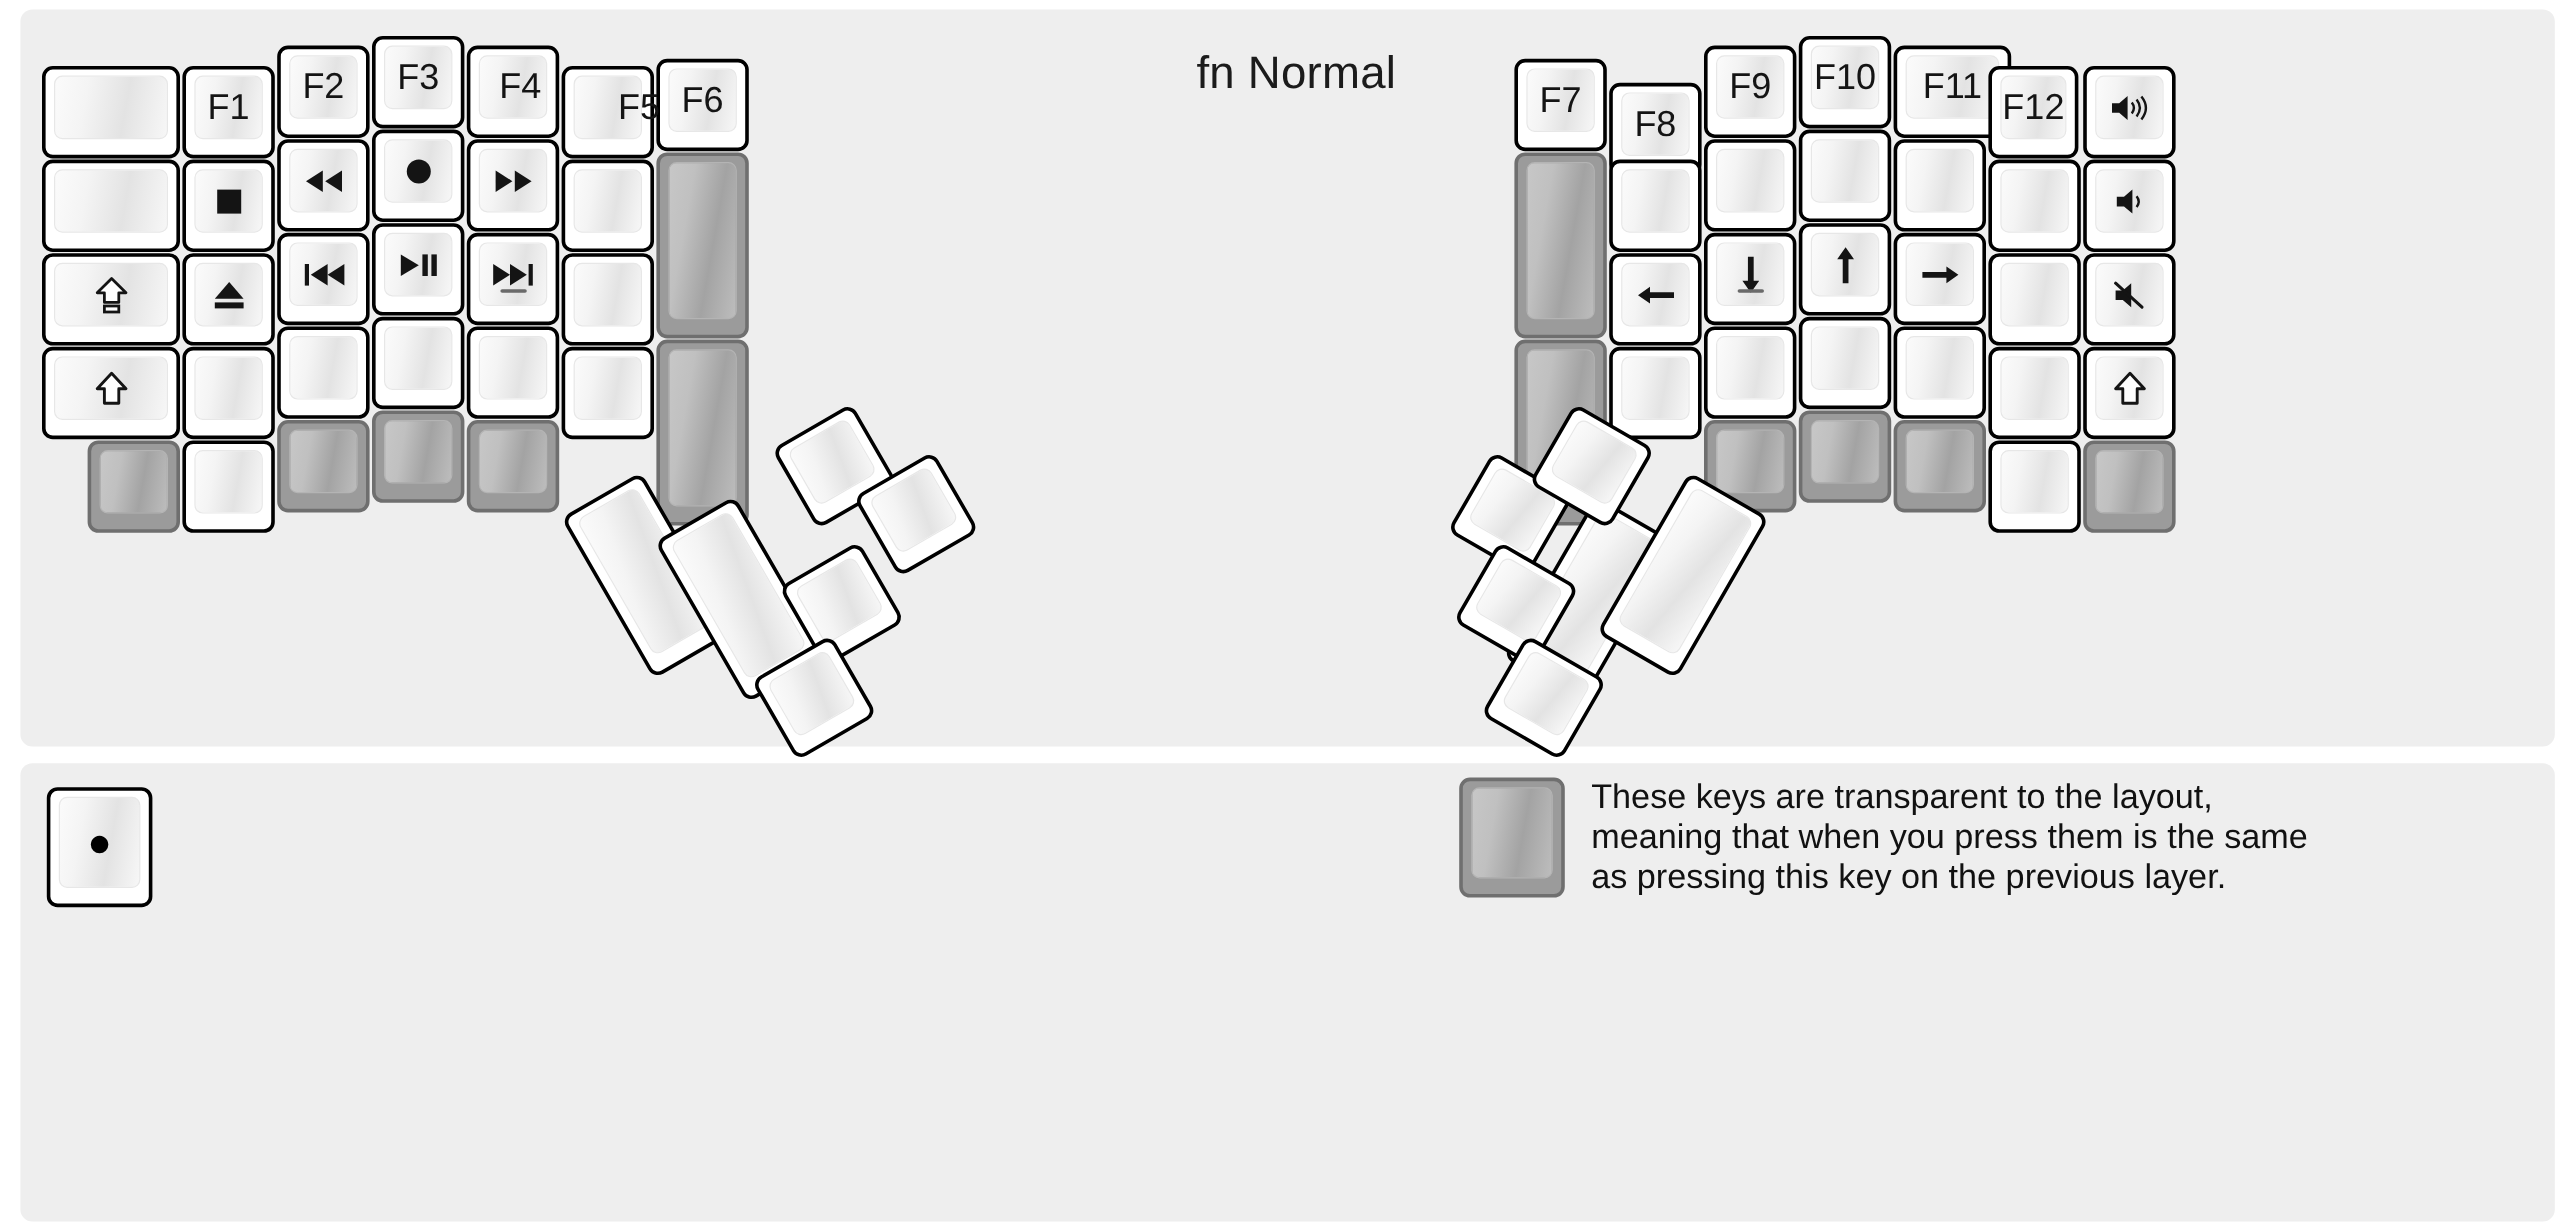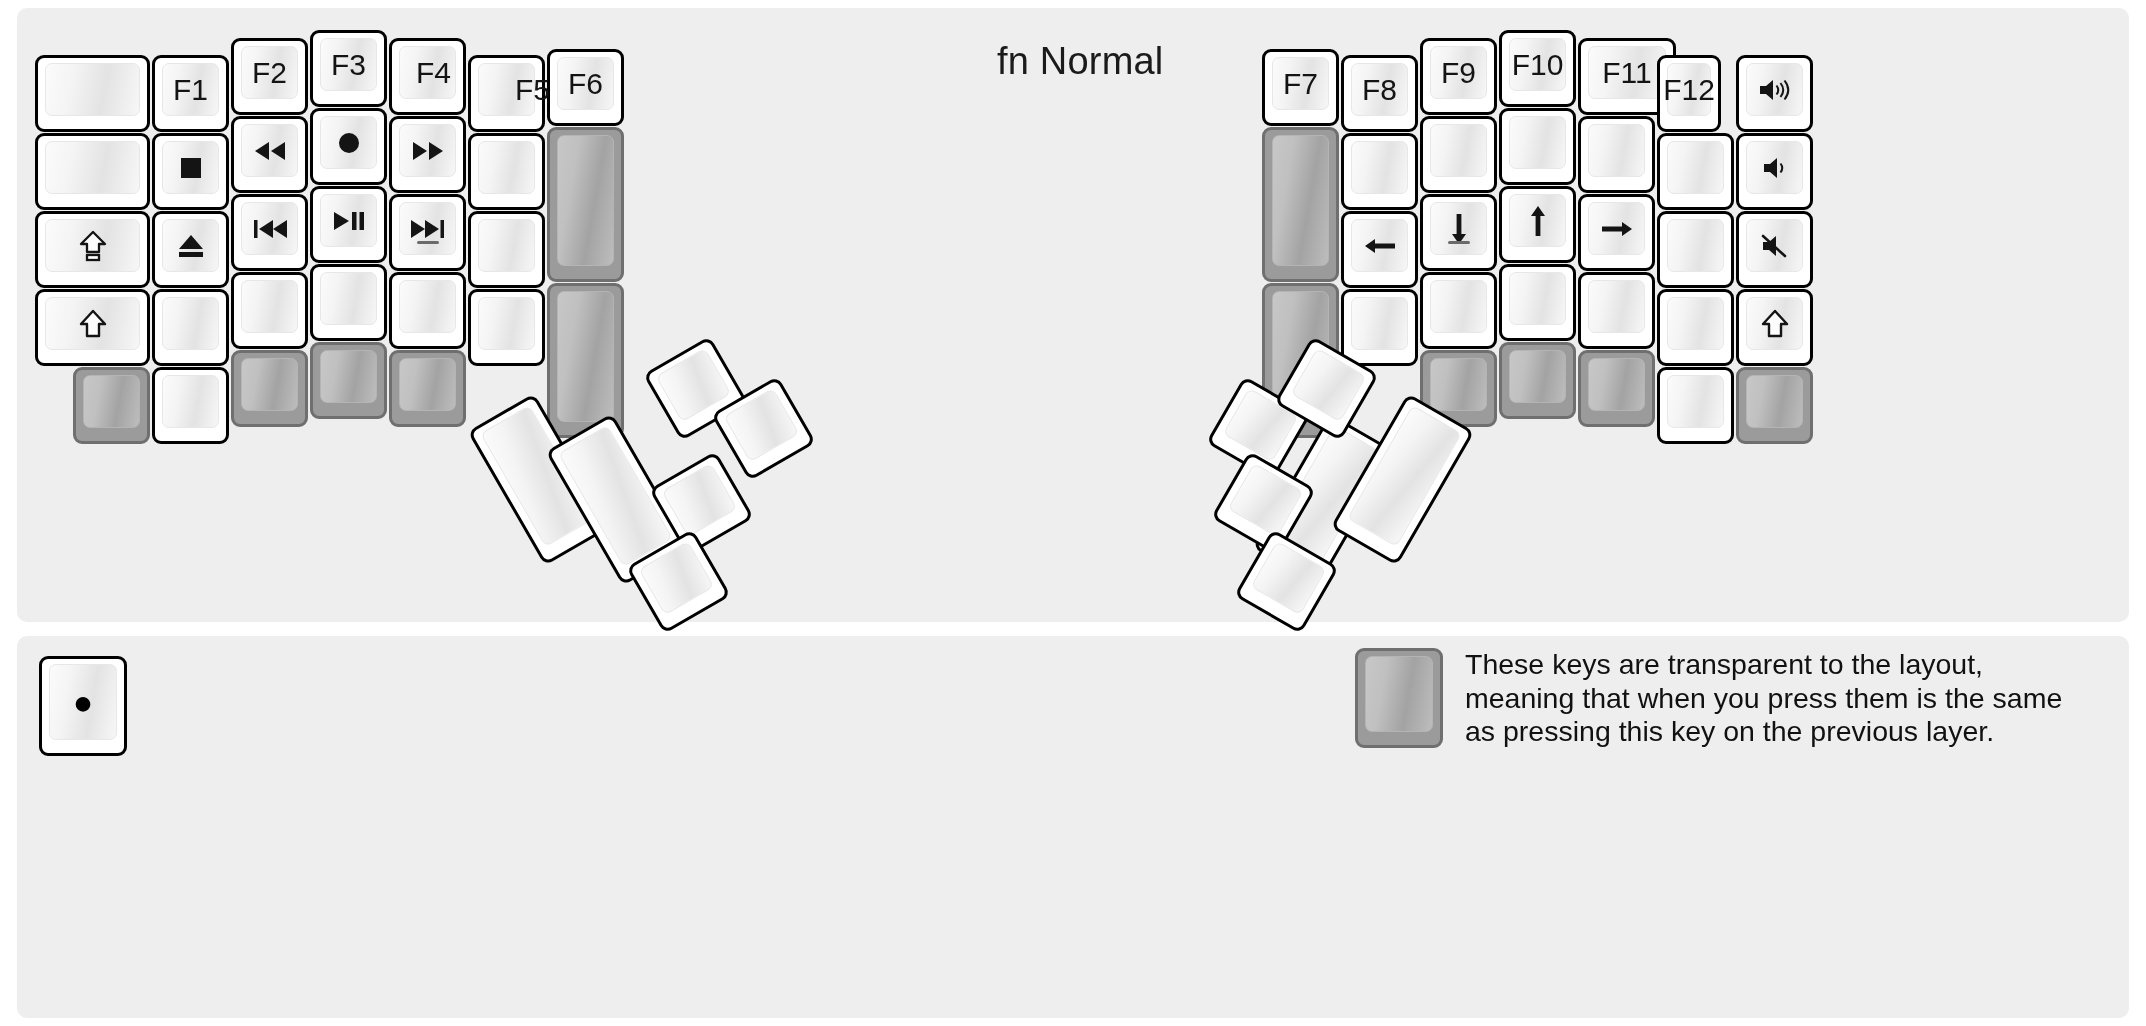--- a/index.html
+++ b/index.html
@@ -332,37 +332,37 @@
         </div>
         <div class="key" style="left: 605px; top: 513px; width: 77px; height: 77px; transform: rotate(-30deg); transform-origin: 50% 50%;">
           <div class="cap"></div>
         </div>
       </div>
     <div id="right-half" style="position:absolute;left:1245px;top:22px;width:820px;height:600px;">
         <div class="key" style="left: 0px; top: 19px; width: 77px; height: 77px;">
           <div class="cap"></div>
           <span class="legend">F7</span>
         </div>
-        <div class="key" style="left: 79px; top: 25px; width: 77px; height: 77px;">
+        <div class="key" style="left: 79px; top: 39px; width: 77px; height: 77px;">
           <div class="cap"></div>
           <span class="legend">F8</span>
         </div>
         <div class="key" style="left: 158px; top: 8px; width: 77px; height: 77px;">
           <div class="cap"></div>
           <span class="legend">F9</span>
         </div>
         <div class="key" style="left: 237px; top: 0px; width: 77px; height: 77px;">
           <div class="cap"></div>
           <span class="legend">F10</span>
         </div>
         <div class="key" style="left: 316px; top: 8px; width: 98px; height: 77px;">
           <div class="cap"></div>
           <span class="legend">F11</span>
         </div>
-        <div class="key" style="left: 395px; top: 25px; width: 64px; height: 77px;">
+        <div class="key" style="left: 395px; top: 25px; width: 75px; height: 77px;">
           <div class="cap"></div>
           <span class="legend">F12</span>
         </div>
         <div class="key" style="left: 474px; top: 25px; width: 77px; height: 77px;">
           <div class="cap"></div>
           <svg width="34" height="26" viewBox="0 0 34 26">
             <path d="M2 9 L8 9 L15 3 L15 23 L8 17 L2 17 Z" fill="#141414"></path>
          <path d="M18.5 8.5 Q22 13 18.5 17.5" fill="none" stroke="#141414" stroke-width="2"></path>
          <path d="M22.5 6 Q28 13 22.5 20" fill="none" stroke="#141414" stroke-width="2"></path>
          <path d="M26.5 3.5 Q34 13 26.5 22.5" fill="none" stroke="#141414" stroke-width="2"></path>
@@ -490,21 +490,21 @@
 
   <div id="legend-panel">
     <div class="legend-item" style="left:22px;top:20px;">
       <div class="legend-key">
         <div class="cap"></div>
         <span class="legend" style="font-size:34px;">●</span>
       </div>
     </div>
 
 
-    <div class="legend-item" style="left:1338px;top:12px;">
+    <div class="legend-item" style="left:1199px;top:12px;">
       <div class="legend-key trans">
         <div class="cap"></div>
       </div>
       <div class="legend-text">These keys are transparent to the layout,
 meaning that when you press them is the same
 as pressing this key on the previous layer.</div>
     </div>
   </div>
 
 </div>

